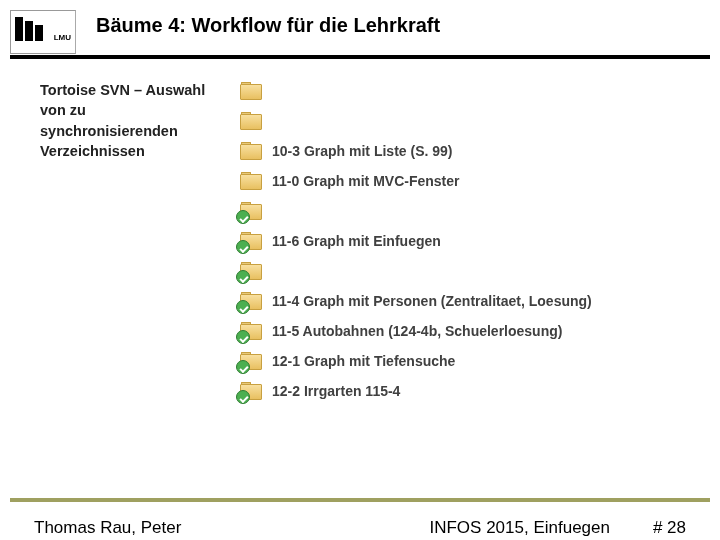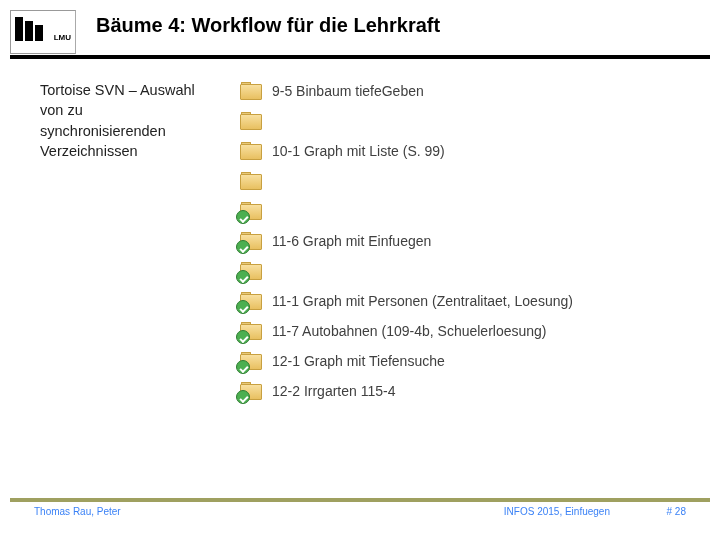--- a/index.html
+++ b/index.html
@@ -67,20 +67,21 @@
     right: 10px;
     height: 4px;
     background: #000;
   }
   .body {
     position: absolute;
     top: 80px;
     left: 40px;
     right: 20px;
     bottom: 60px;
+    font-weight: bold;
   }
   .note {
     position: absolute;
     top: 0;
     left: 0;
     width: 170px;
     font-size: 14.5px;
     line-height: 1.4;
     color: #222;
   }
@@ -152,24 +153,24 @@
     left: 10px;
     right: 10px;
     bottom: 38px;
     height: 4px;
     background: #9fa060;
   }
   .footer {
     position: absolute;
     left: 10px;
     right: 10px;
-    bottom: 12px;
+    bottom: 0;
     height: 24px;
-    font-size: 10px;
-    color: #3b82f6;
+    font-size: 17px;
+    color: #000000;
   }
   .footer .author {
     position: absolute;
     left: 24px;
     top: 2px;
   }
   .footer .conf {
     position: absolute;
     right: 100px;
     top: 2px;
@@ -197,40 +198,40 @@
   <div class="rule"></div>
 
   <div class="body">
     <div class="note">Tortoise SVN – Auswahl von zu synchronisierenden Verzeichnissen</div>
     <div class="folder-list" id="folder-list">
         <div class="folder-row">
           <span class="folder-icon">
             <span class="tab"></span>
             <span class="back"></span>
           </span>
-          <span class="folder-label">9-5 Binbaum tiefeGeben</span>
-        </div>
-        <div class="folder-row">
-          <span class="folder-icon">
-            <span class="tab"></span>
-            <span class="back"></span>
-          </span>
-        </div>
-        <div class="folder-row">
-          <span class="folder-icon">
-            <span class="tab"></span>
-            <span class="back"></span>
-          </span>
-          <span class="folder-label">10-1 Graph mit Liste (S. 99)</span>
-        </div>
-        <div class="folder-row">
-          <span class="folder-icon">
-            <span class="tab"></span>
-            <span class="back"></span>
-          </span>
+        </div>
+        <div class="folder-row">
+          <span class="folder-icon">
+            <span class="tab"></span>
+            <span class="back"></span>
+          </span>
+        </div>
+        <div class="folder-row">
+          <span class="folder-icon">
+            <span class="tab"></span>
+            <span class="back"></span>
+          </span>
+          <span class="folder-label">10-3 Graph mit Liste (S. 99)</span>
+        </div>
+        <div class="folder-row">
+          <span class="folder-icon">
+            <span class="tab"></span>
+            <span class="back"></span>
+          </span>
+          <span class="folder-label">11-0 Graph mit MVC-Fenster</span>
         </div>
         <div class="folder-row">
           <span class="folder-icon">
             <span class="tab"></span>
             <span class="back"></span>
             <span class="overlay green"></span>
           </span>
         </div>
         <div class="folder-row">
           <span class="folder-icon">
@@ -246,29 +247,29 @@
             <span class="back"></span>
             <span class="overlay green"></span>
           </span>
         </div>
         <div class="folder-row">
           <span class="folder-icon">
             <span class="tab"></span>
             <span class="back"></span>
             <span class="overlay green"></span>
           </span>
-          <span class="folder-label">11-1 Graph mit Personen (Zentralitaet, Loesung)</span>
-        </div>
-        <div class="folder-row">
-          <span class="folder-icon">
-            <span class="tab"></span>
-            <span class="back"></span>
-            <span class="overlay green"></span>
-          </span>
-          <span class="folder-label">11-7  Autobahnen (109-4b, Schuelerloesung)</span>
+          <span class="folder-label">11-4 Graph mit Personen (Zentralitaet, Loesung)</span>
+        </div>
+        <div class="folder-row">
+          <span class="folder-icon">
+            <span class="tab"></span>
+            <span class="back"></span>
+            <span class="overlay green"></span>
+          </span>
+          <span class="folder-label">11-5  Autobahnen (124-4b, Schuelerloesung)</span>
         </div>
         <div class="folder-row">
           <span class="folder-icon">
             <span class="tab"></span>
             <span class="back"></span>
             <span class="overlay green"></span>
           </span>
           <span class="folder-label">12-1 Graph mit Tiefensuche</span>
         </div>
         <div class="folder-row">

